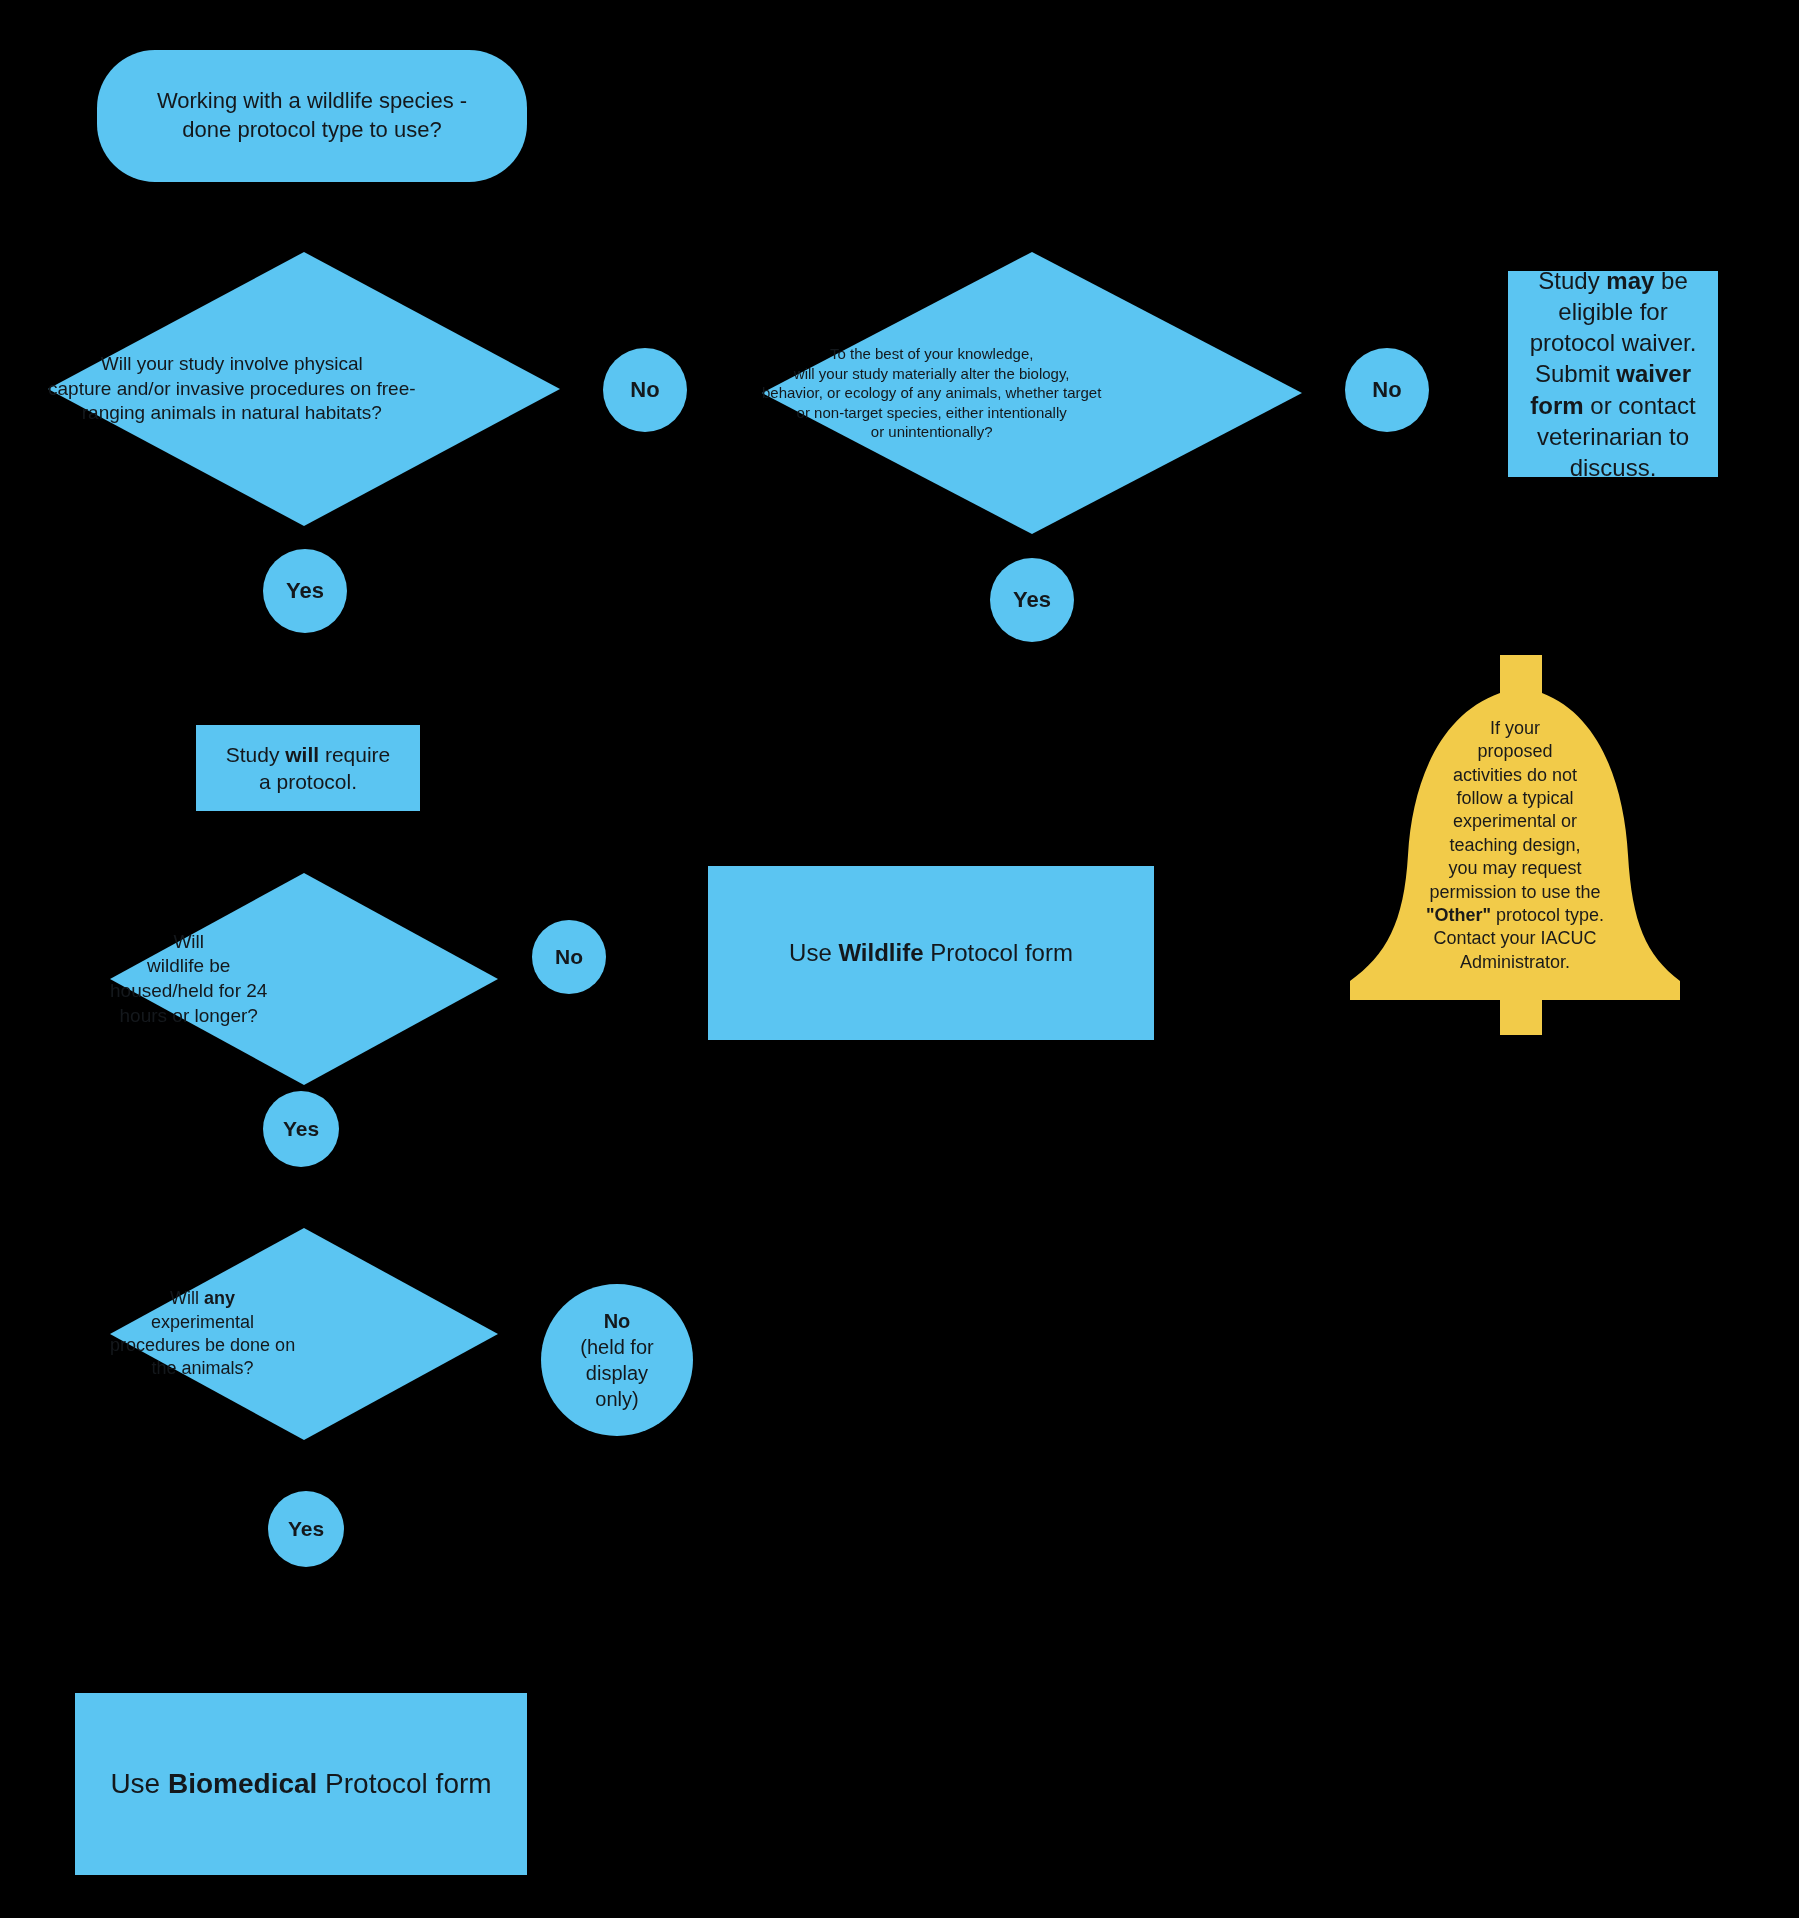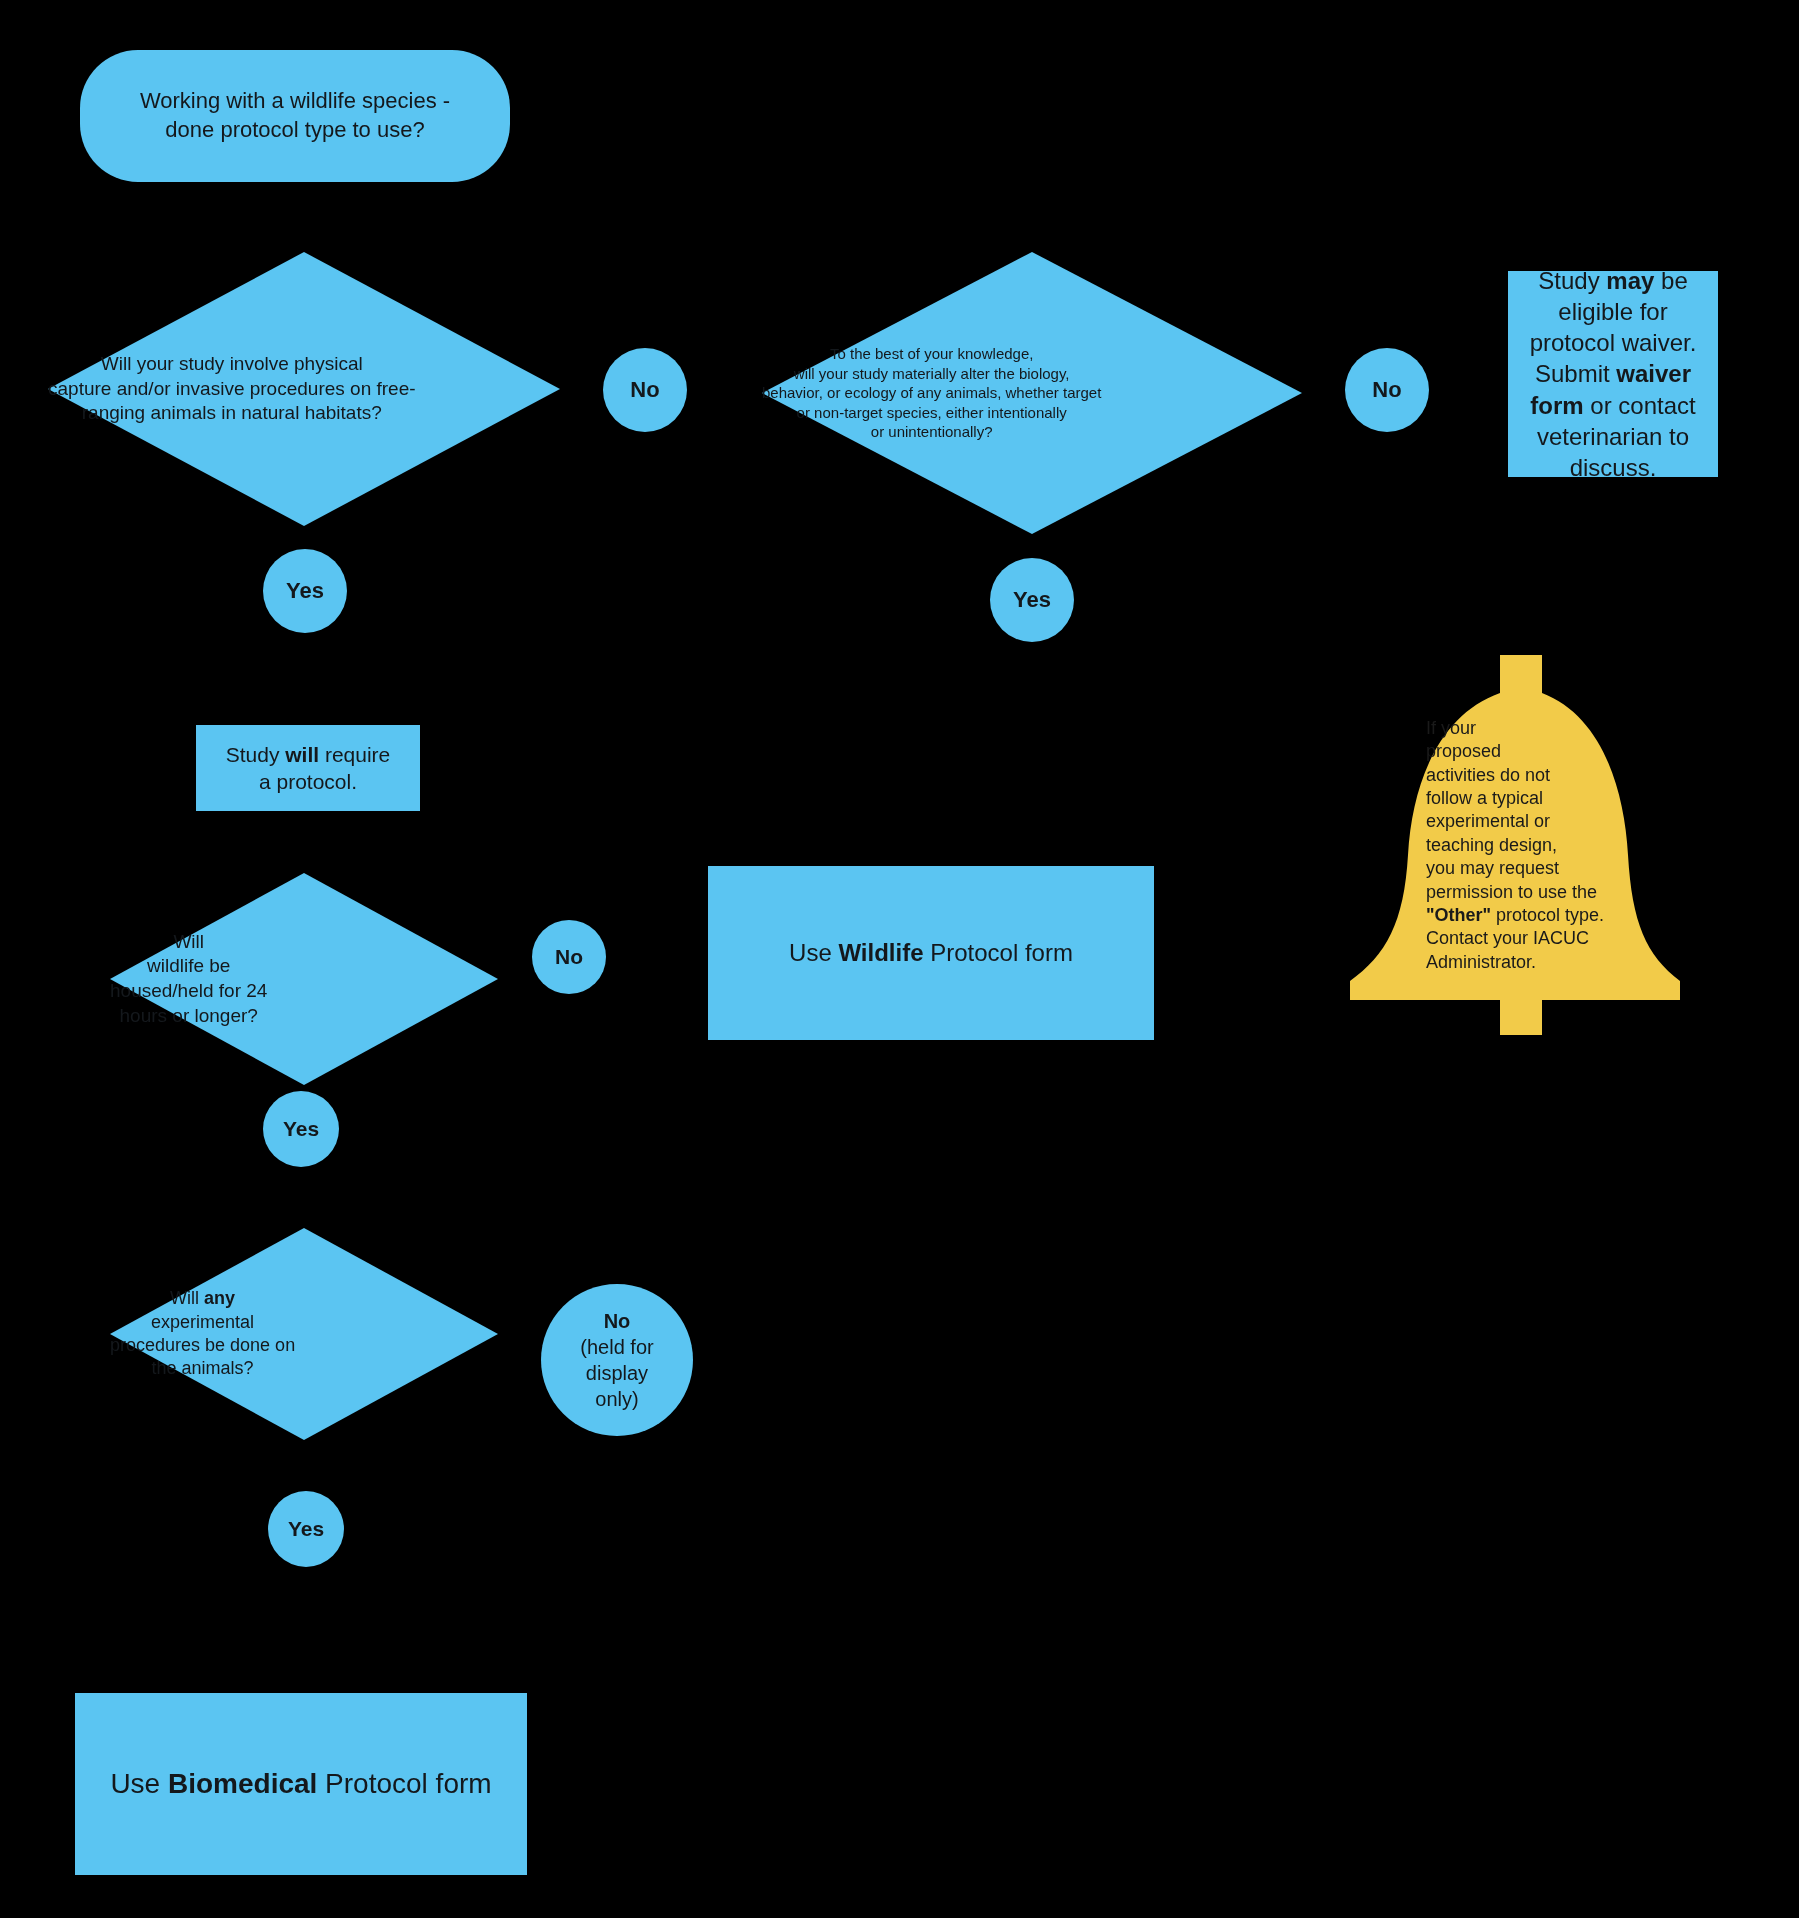--- a/index.html
+++ b/index.html
@@ -58,20 +58,21 @@
     color: #14181c;
     box-sizing: border-box;
   }
   .bell-wrap { position: absolute; }
   .bell-wrap svg { position: absolute; left: 0; top: 0; }
   .bell-label {
     position: absolute;
     display: flex;
     align-items: center;
     justify-content: center;
+    text-align: center;
     line-height: 1.30;
     color: #1a1a1a;
     box-sizing: border-box;
   }
   .connector {
     position: absolute;
     background: #000000;
   }
   b { font-weight: bold; }
 </style>
@@ -84,21 +85,21 @@
   <div class="connector" style="left:500px; top:389px; width:120px; height:3px;"></div>
   <div class="connector" style="left:1300px; top:389px; width:120px; height:3px;"></div>
   <div class="connector" style="left:303px; top:615px; width:3px; height:110px;"></div>
   <div class="connector" style="left:1031px; top:620px; width:3px; height:100px;"></div>
   <div class="connector" style="left:303px; top:810px; width:3px; height:65px;"></div>
   <div class="connector" style="left:605px; top:955px; width:100px; height:3px;"></div>
   <div class="connector" style="left:303px; top:1085px; width:3px; height:185px;"></div>
   <div class="connector" style="left:645px; top:1355px; width:120px; height:3px;"></div>
   <div class="connector" style="left:303px; top:1430px; width:3px; height:250px;"></div>
 
-  <div class="node rounded" style="left:80px; top:50px; width:430px; height:132px; font-size:22px;">
+  <div class="node rounded" style="left:97px; top:50px; width:430px; height:132px; font-size:22px;">
     <div class="txt">
       <span>Working with a wildlife species -</span><br>
       <span>done protocol type to use?</span>
     </div>
   </div>
 
   <div class="diamond-wrap" style="left:48px; top:252px; width:512px; height:274px;">
     <svg width="512" height="274" viewBox="0 0 512 274">
       <polygon points="256,0 512,137 256,274 0,137" fill="#5BC5F2"></polygon>
     </svg>

